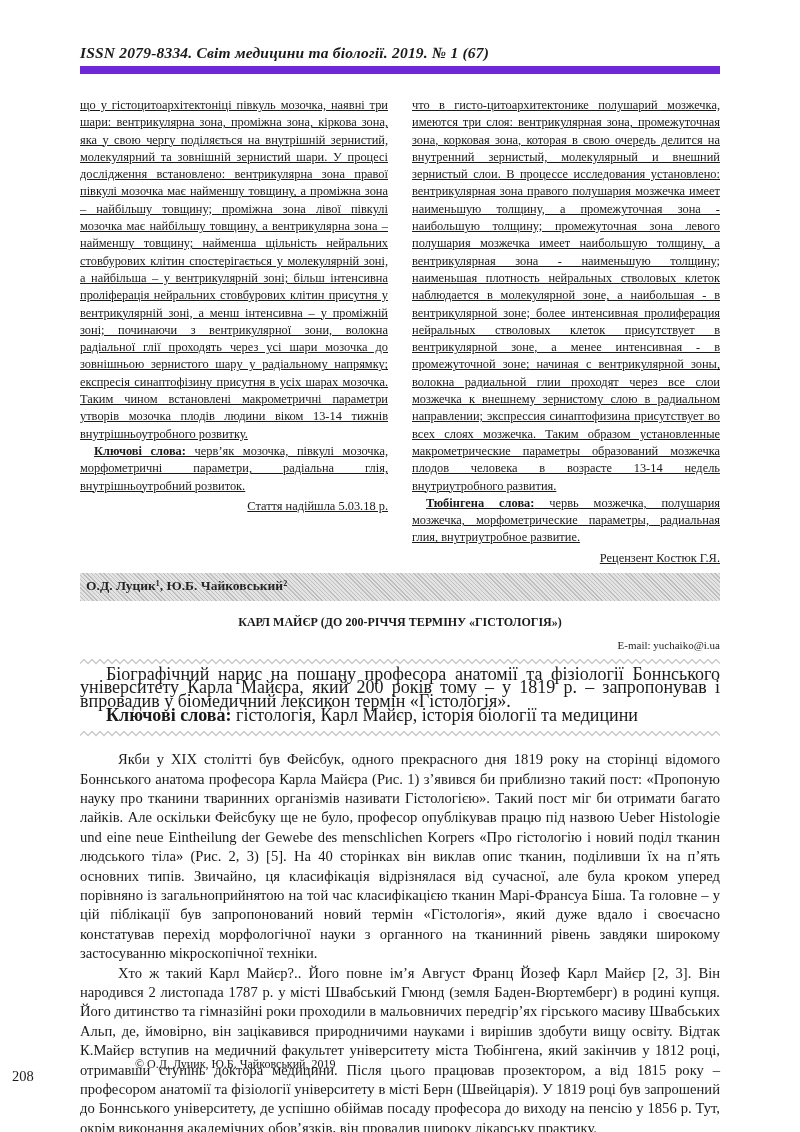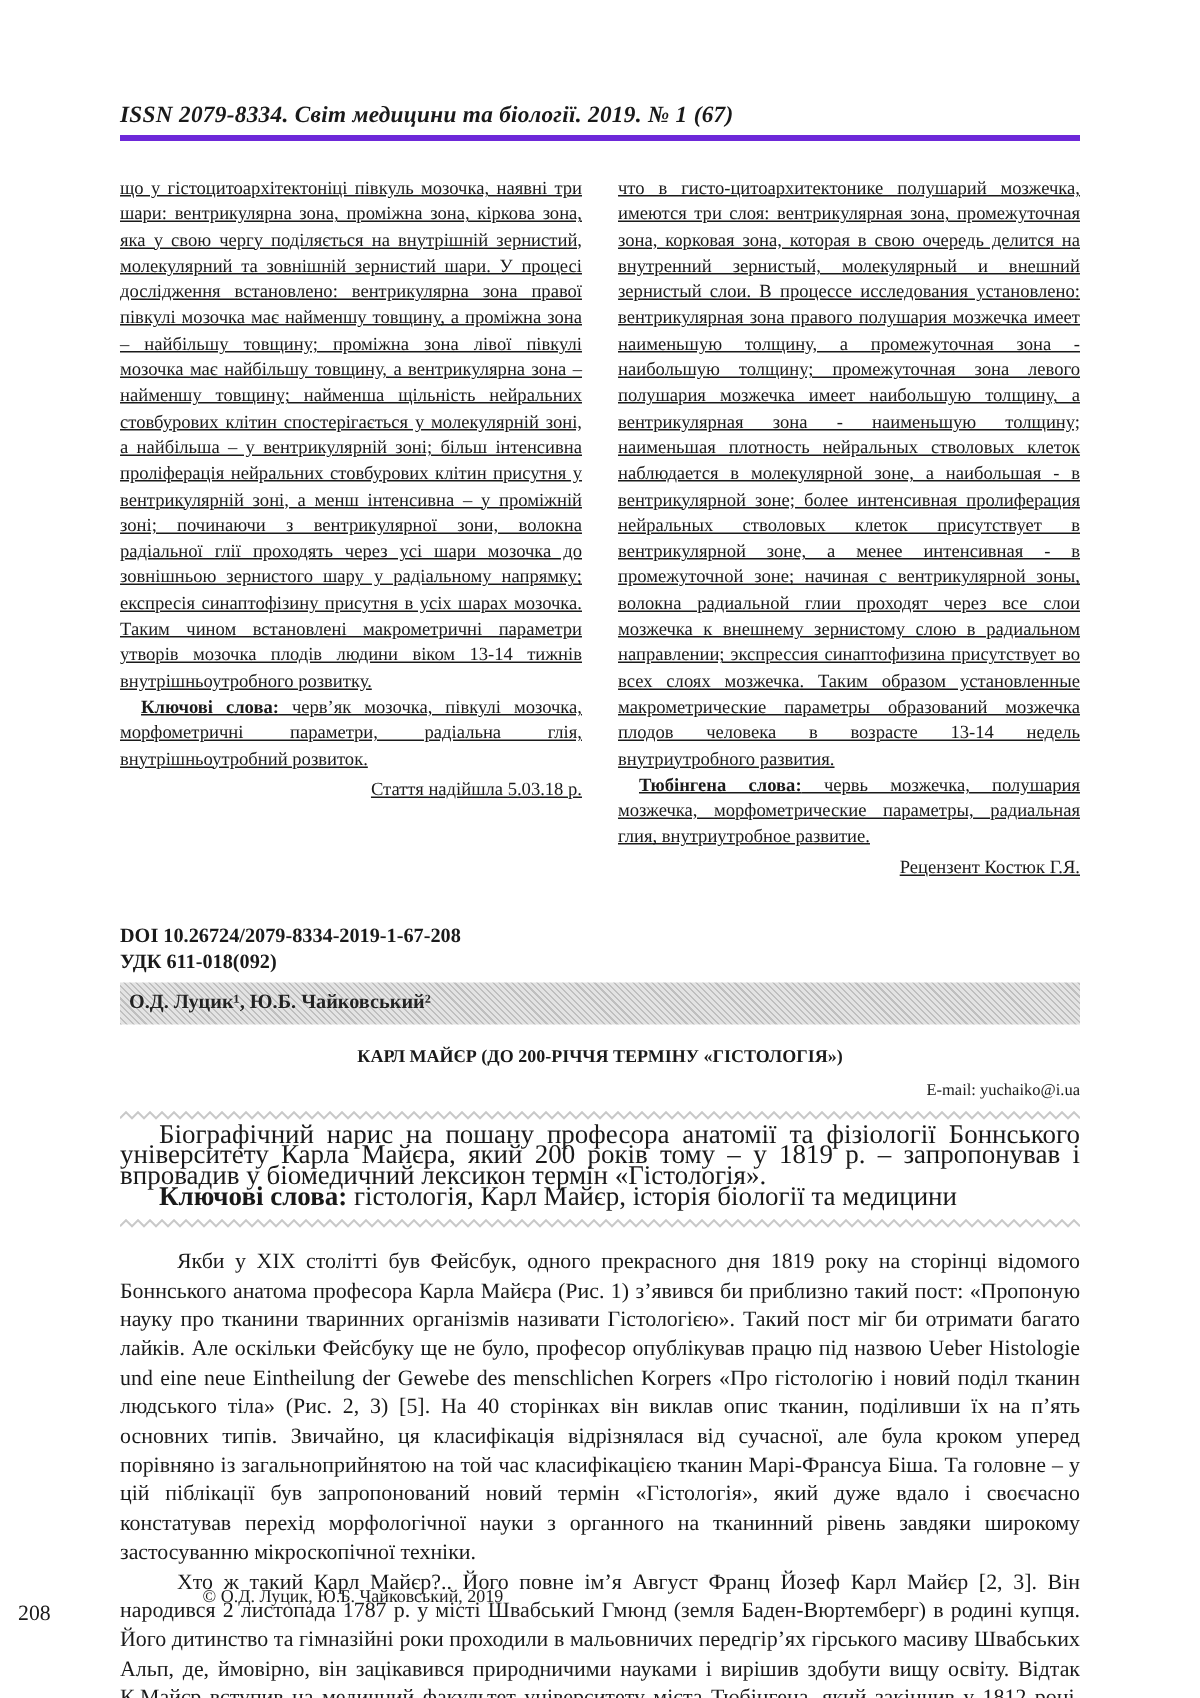--- a/index.html
+++ b/index.html
@@ -13,22 +13,21 @@
     color:#1a1a1a;
     overflow:hidden;
   }
   
   .journal-header{
     font-size:15.5px;
     font-weight:bold;
     font-style:italic;
     letter-spacing:.2px;
     padding-bottom:4px;
-    border-bottom:4px solid #6d28d9;
-    margin-top:24px;
+    border-bottom:8px solid #6d28d9;
   }
   
   .two-col{
     display:flex;
     gap:24px;
     margin-top:23px;
     text-decoration:underline;
   }
   .col{
     width:313px;
@@ -122,24 +121,20 @@
       <p class="kw"><b>Ключові слова:</b><span> черв’як мозочка, півкулі мозочка, морфометричні параметри, радіальна глія, внутрішньоутробний розвиток.</span></p>
       <p class="meta-right">Стаття надійшла 5.03.18 р.</p>
     </div>
     <div class="col">
       <p>что в гисто-цитоархитектонике полушарий мозжечка, имеются три слоя: вентрикулярная зона, промежуточная зона, корковая зона, которая в свою очередь делится на внутренний зернистый, молекулярный и внешний зернистый слои. В процессе исследования установлено: вентрикулярная зона правого полушария мозжечка имеет наименьшую толщину, а промежуточная зона - наибольшую толщину; промежуточная зона левого полушария мозжечка имеет наибольшую толщину, а вентрикулярная зона - наименьшую толщину; наименьшая плотность нейральных стволовых клеток наблюдается в молекулярной зоне, а наибольшая - в вентрикулярной зоне; более интенсивная пролиферация нейральных стволовых клеток присутствует в вентрикулярной зоне, а менее интенсивная - в промежуточной зоне; начиная с вентрикулярной зоны, волокна радиальной глии проходят через все слои мозжечка к внешнему зернистому слою в радиальном направлении; экспрессия синаптофизина присутствует во всех слоях мозжечка. Таким образом установленные макрометрические параметры образований мозжечка плодов человека в возрасте 13-14 недель внутриутробного развития.</p>
       <p class="kw"><b>Тюбінгена слова:</b><span> червь мозжечка, полушария мозжечка, морфометрические параметры, радиальная глия, внутриутробное развитие.</span></p>
       <p class="meta-right">Рецензент Костюк Г.Я.</p>
     </div>
   </div>
 
-  <div class="doi-block">
-    <div>DOI 10.26724/2079-8334-2019-1-67-208</div>
-    <div>УДК 611-018(092)</div>
-  </div>
 
   <div class="authors-block">
     <div>О.Д. Луцик¹, Ю.Б. Чайковський²</div>
   </div>
 
   <div class="article-title">КАРЛ МАЙЄР (ДО 200-РІЧЧЯ ТЕРМІНУ «ГІСТОЛОГІЯ»)</div>
 
   <div class="email-line">E-mail: yuchaiko@i.ua</div>
 
   <svg class="zigzag" width="640" height="7" viewBox="0 0 640 7">

